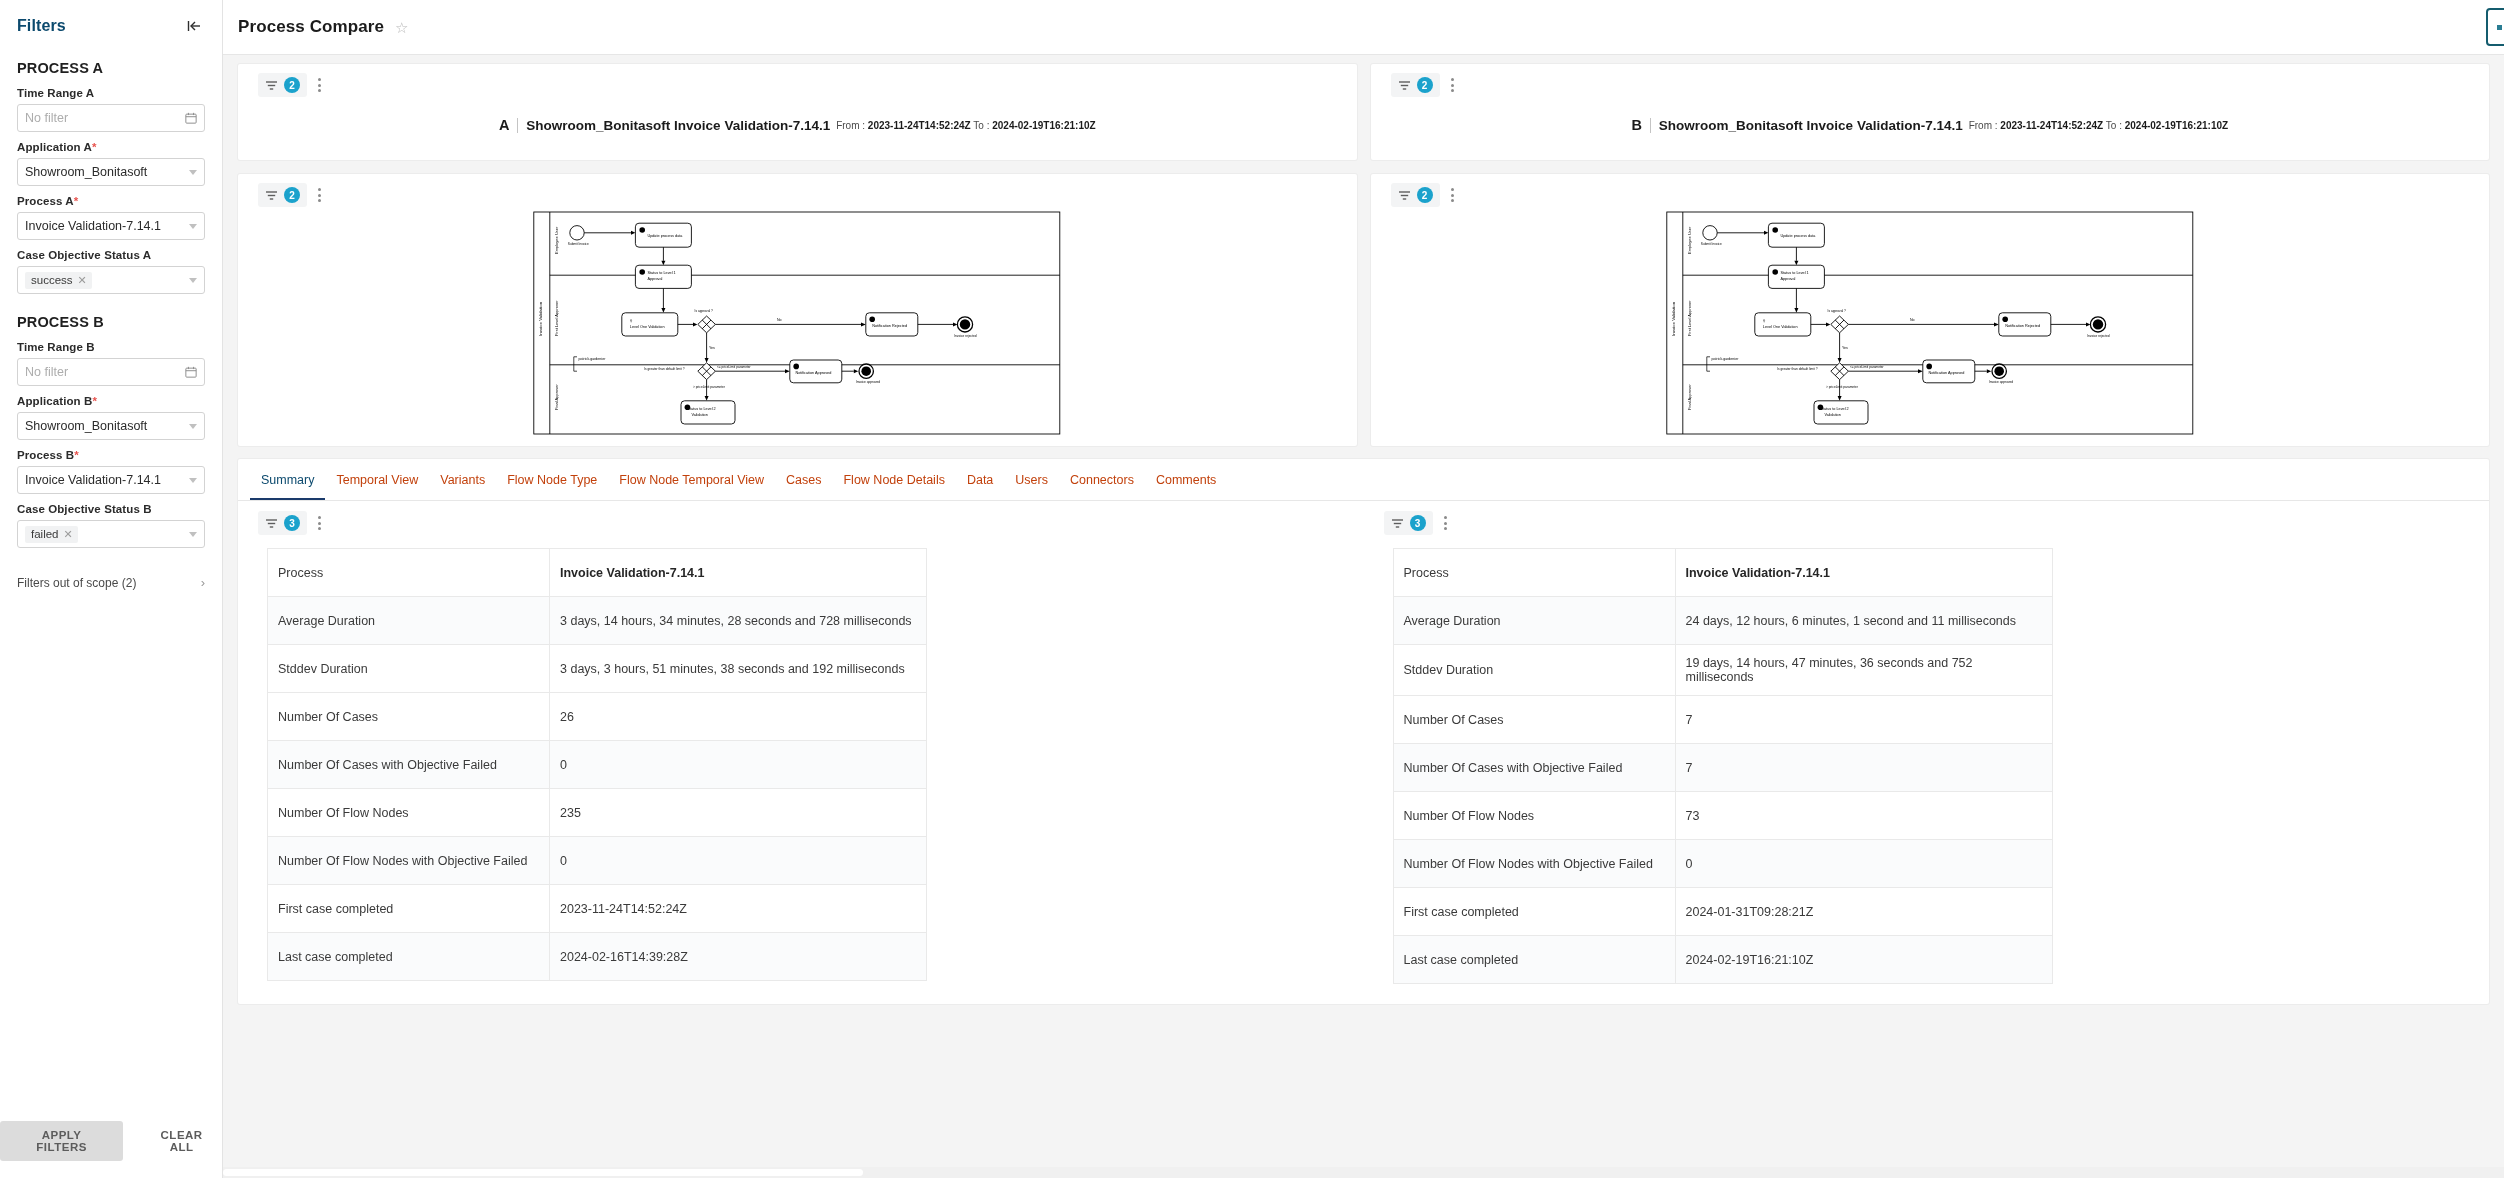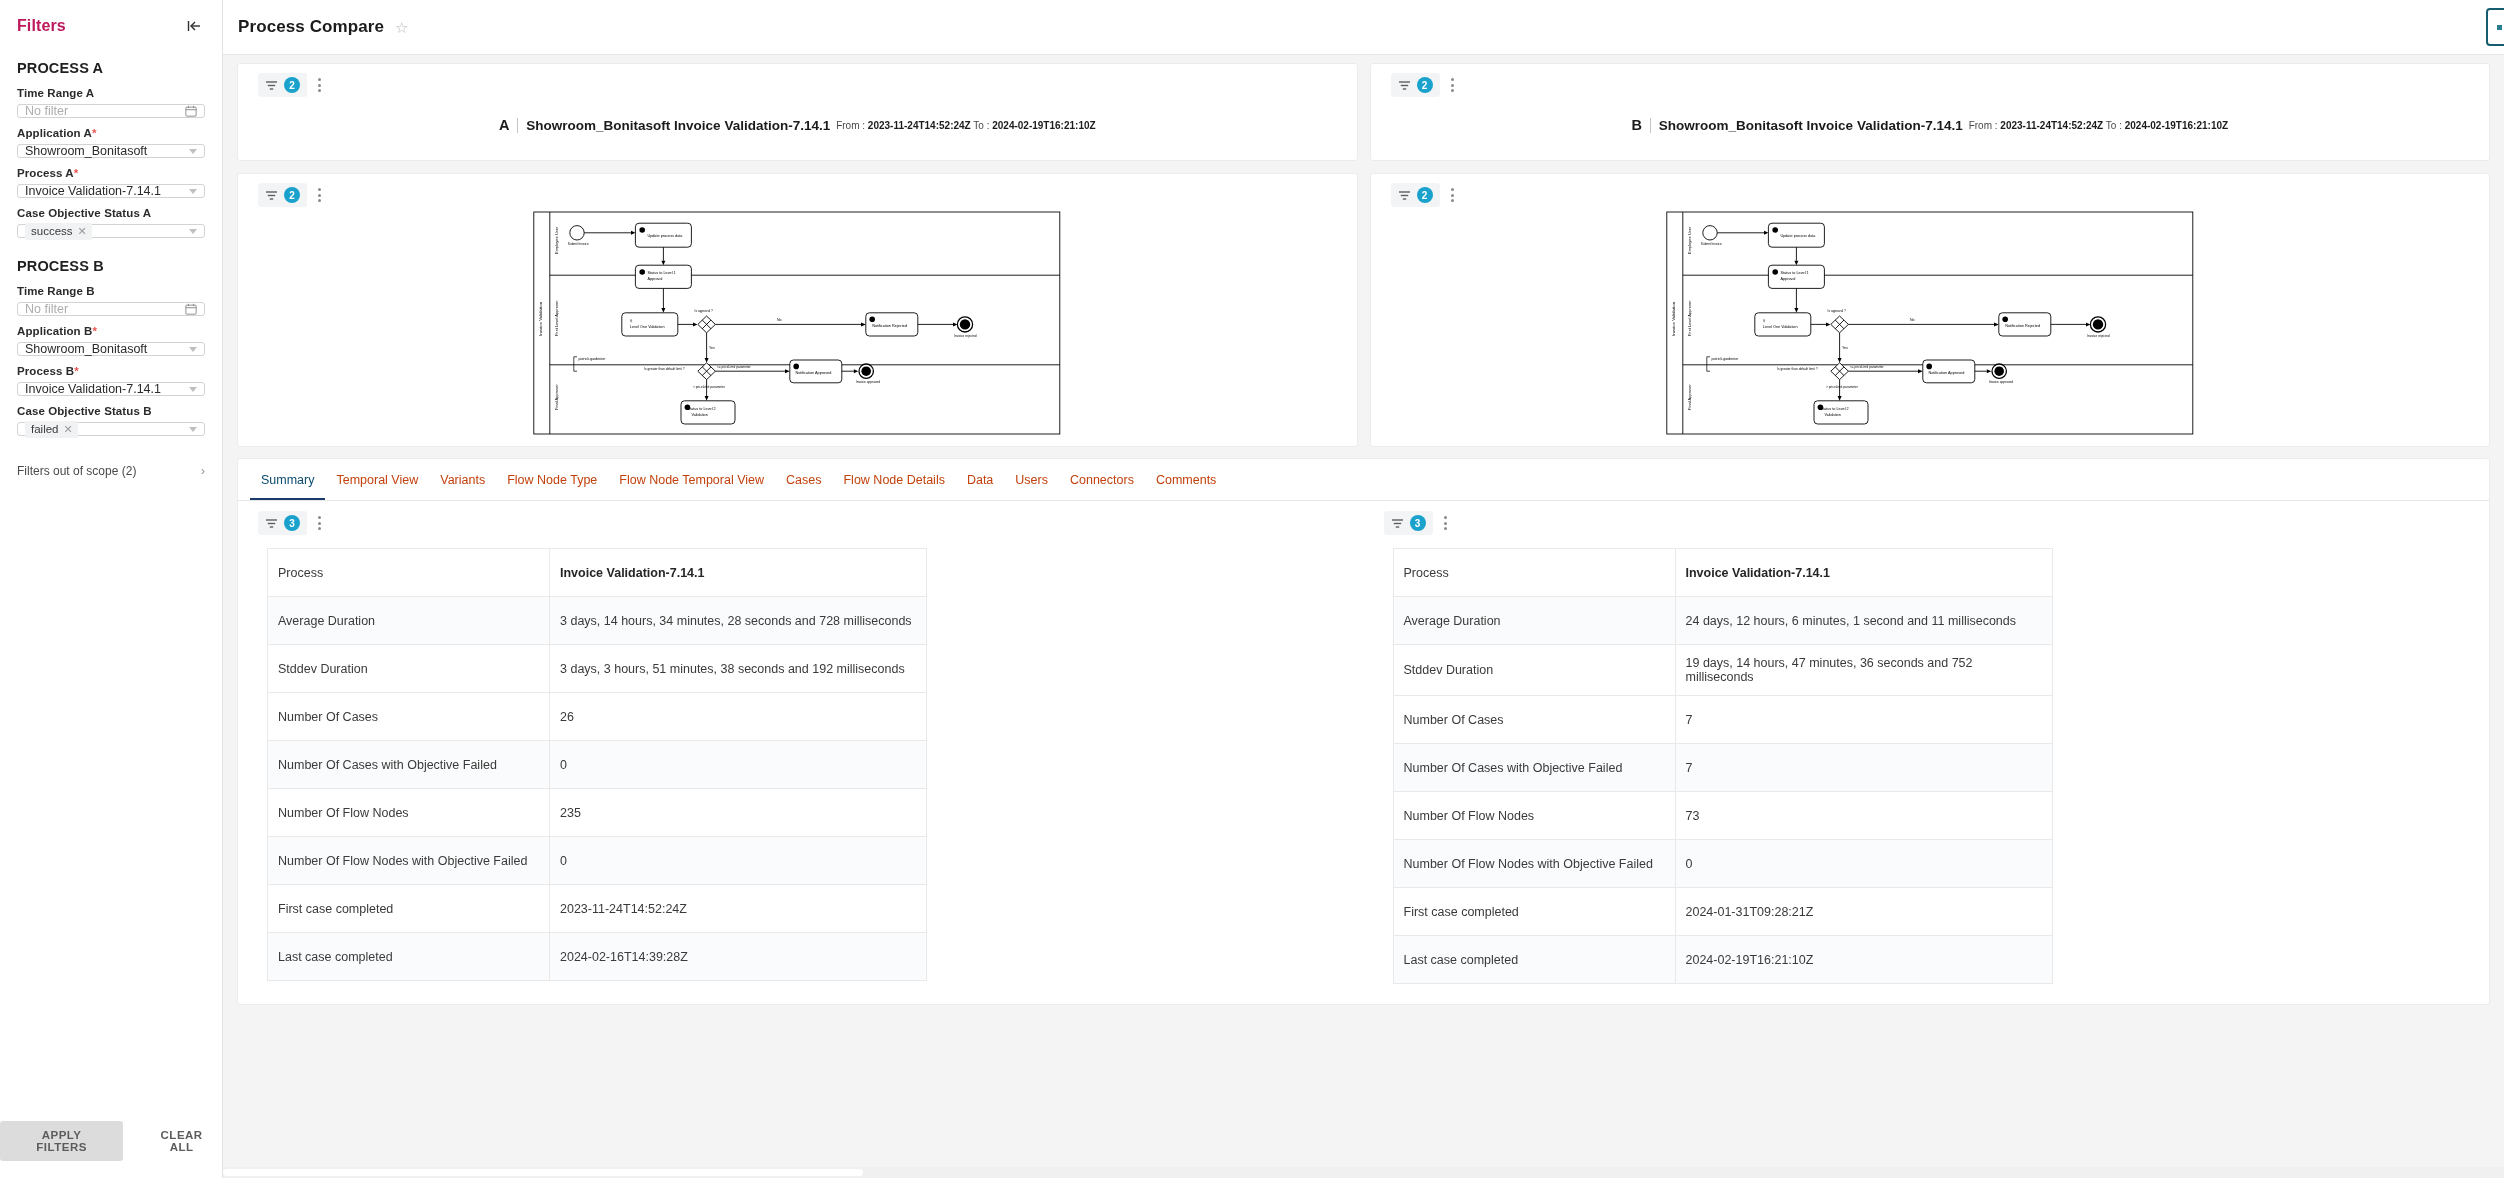--- a/index.html
+++ b/index.html
@@ -20,37 +20,37 @@
     background: #ffffff;
     border-right: 1px solid #e3e3e3;
     position: relative;
     display: flex; flex-direction: column;
     padding: 0 17px;
   }
   .sb-head {
     display: flex; align-items: center; justify-content: space-between;
     padding-top: 11px; height: 40px;
   }
-  .sb-title { font-size: 16px; font-weight: 700; color: #be185d; letter-spacing: .1px; }
+  .sb-title { font-size: 16px; font-weight: 700; color: #0c4a6e; letter-spacing: .1px; }
   .collapse-btn {
     width: 22px; height: 22px; display: flex; align-items: center; justify-content: center;
     cursor: pointer; color: #2e2e2e;
   }
   .sb-section {
     font-size: 14.5px; font-weight: 700; color: #1f1f1f;
     letter-spacing: .15px; margin-top: 20px; margin-bottom: 2px;
   }
   .field { margin-top: 9px; }
   .field-label {
     font-size: 11.5px; font-weight: 700; color: #2b2b2b;
     margin-bottom: 5px; letter-spacing: .1px;
   }
   .req { color: #e8534e; font-weight: 700; }
   .control {
-    height: 14px; border: 1px solid #d3d3d3; border-radius: 3px;
+    height: 28px; border: 1px solid #d3d3d3; border-radius: 3px;
     background: #fff; display: flex; align-items: center;
     padding: 0 7px; font-size: 12.5px; color: #2b2b2b;
     position: relative; cursor: pointer;
   }
   .control.placeholder { color: #adadad; }
   .control .ctrl-text { flex: 1; overflow: hidden; white-space: nowrap; text-overflow: ellipsis; }
   .cal-ico { color: #7a7a7a; display:flex; align-items:center; }
   .chev {
     width: 0; height: 0; margin-left: 6px;
     border-left: 4.5px solid transparent;

